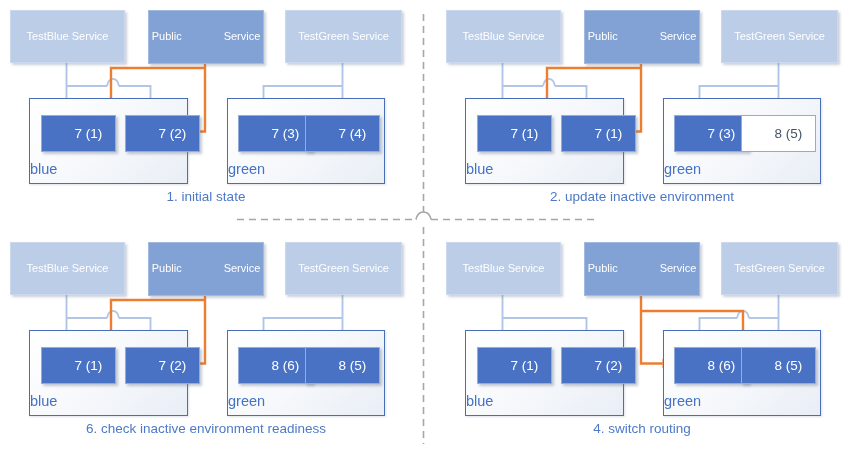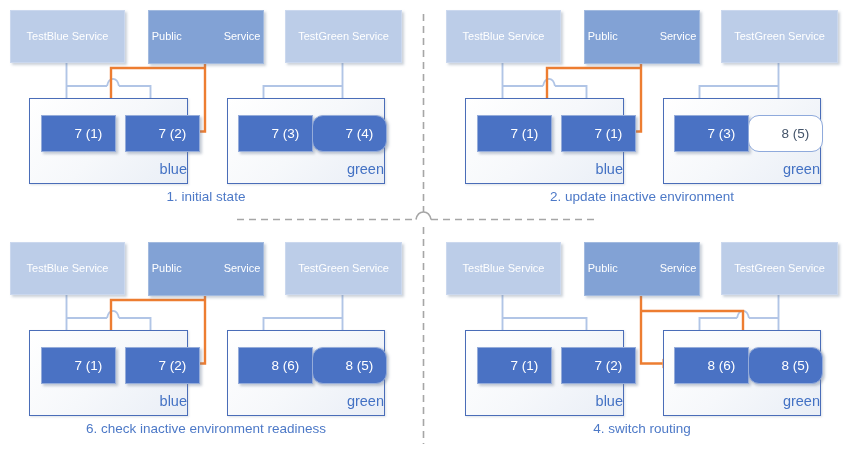--- a/index.html
+++ b/index.html
@@ -22,32 +22,32 @@
   .svc.light{background:#bccde8;border:1px solid #cbd8ee;}
   .svc.mid{background:#82a2d5;border:1px solid #a2badf;gap:42px;}
 
   .env{
     position:absolute;height:84px;
     background:linear-gradient(135deg,#ffffff 0%,#f6f8fb 50%,#e9eef6 100%);
     border:1.5px solid #4a6db8;
     box-shadow:1px 1px 2px rgba(120,135,160,.25);
   }
   .env-label{
-    position:absolute;bottom:6px;left:0;width:100%;text-align:right;
+    position:absolute;bottom:6px;left:0;width:100%;text-align:left;
     color:#4472c4;font-size:14.5px;margin-top:46px;
   }
   .ver{
     position:absolute;top:16px;width:53px;height:35px;line-height:35px;text-align:center;
     background:#4a72c4;border:1px solid #95acda;color:#ffffff;font-size:13.5px;
     box-shadow:1.5px 1.5px 2.5px rgba(110,125,150,.4);
     padding-left:20px;
   }
   .ver.updating{background:#ffffff;border:1px solid #8faadc;color:#44546a;box-shadow:none;}
   .ver.v1{left:11px;} .ver.v2{left:95px;}
-  .ver.g1{left:10px;} .ver.g2{left:84px;border-radius:11px;}
+  .ver.g1{left:10px;} .ver.g2{left:77px;}
 
   .panel-title{
     position:absolute;top:189px;left:0;width:412px;text-align:center;
     color:#4d79c7;font-size:13.5px;
   }
   .dividers{position:absolute;left:0;top:0;}
 </style>
 </head>
 <body>
 

